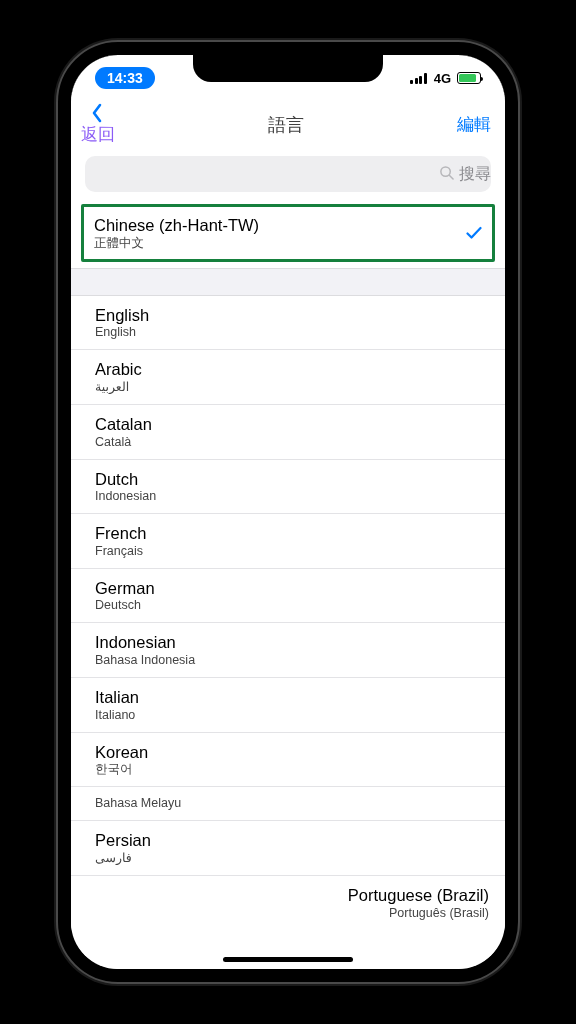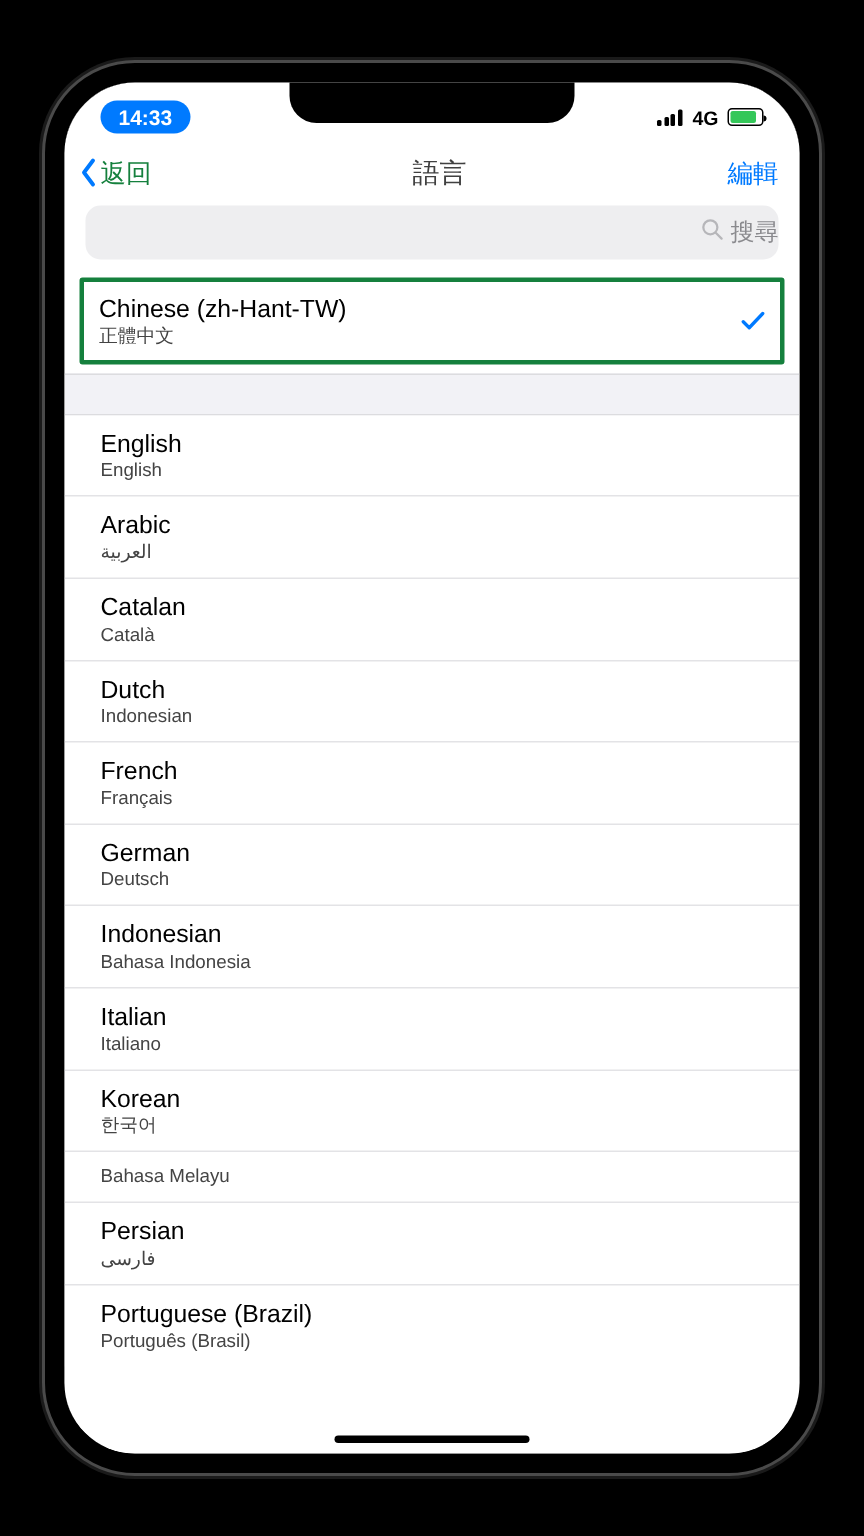--- a/index.html
+++ b/index.html
@@ -6,21 +6,21 @@
     body {
       background: #000;
       width: 576px;
       height: 1024px;
       display: flex;
       align-items: center;
       justify-content: center;
       font-family: -apple-system, "SF Pro Text", "Helvetica Neue", Arial, sans-serif;
     }
     .phone-frame {
-      width: 516px;
+      width: 460px;
       height: 940px;
       background: #fdfdfd;
       border-radius: 60px;
       border: 13px solid #000;
       box-shadow: 0 0 0 2px #4a4a4a, 0 0 0 4px #1a1a1a, inset 0 0 0 2px #1a1a1a;
       padding: 0;
       position: relative;
       overflow: hidden;
     }
     .notch {
@@ -88,21 +88,21 @@
     .battery-fill { width: 85%; height: 100%; background: #34c759; border-radius: 1.5px; }
     .nav-bar {
       display: flex;
       align-items: center;
       justify-content: space-between;
       padding: 8px 14px 10px 10px;
       background: #fff;
     }
     .nav-back {
       display: flex; align-items: center;
-      color: #15803d; font-size: 17px;
+      color: #8b5cf6; font-size: 17px; flex-direction: column;
     }
     .chev-left {
       width: 12px; height: 20px; display: inline-block; margin-right: 2px;
     }
     .chev-left svg { display: block; }
     .nav-title { font-size: 18px; font-weight: 400; color: #404040; }
     .nav-edit { color: #007aff; font-size: 17px; }
     .search-wrap { padding: 0 14px 10px 14px; background: #fff; }
     .search-box {
       background: #eeeef0; border-radius: 10px;
@@ -122,21 +122,21 @@
     .lang-title { font-size: 16.5px; color: #000; line-height: 1.25; }
     .lang-sub { font-size: 12.5px; color: #444; line-height: 1.2; }
     .check { color: #007aff; }
     .check svg { display: block; }
     .gap { height: 28px; background: #f2f2f6; border-top: 0.5px solid #dcdcdf; border-bottom: 0.5px solid #dcdcdf; margin-top: 6px; }
     .list { background: #fff; }
     .row {
       padding: 9px 16px 9px 24px;
       border-bottom: 0.5px solid #e3e3e6;
     }
-    .row:last-child { border-bottom: none; }
+    .row:last-child { border-bottom: none; text-align: right; }
     .home-indicator {
       position: absolute; bottom: 7px; left: 50%; transform: translateX(-50%);
       width: 130px; height: 5px; background: #000; border-radius: 3px;
     }
   </style>
 </head>
 <body>
 
 <div class="phone-frame">
   <div class="notch"></div>

